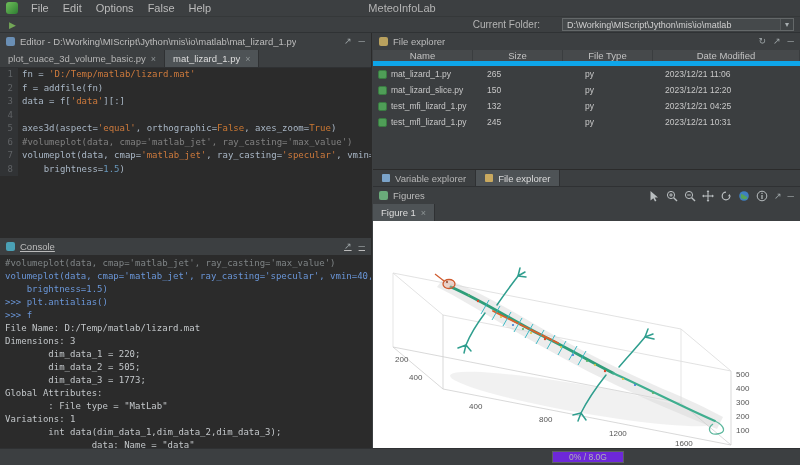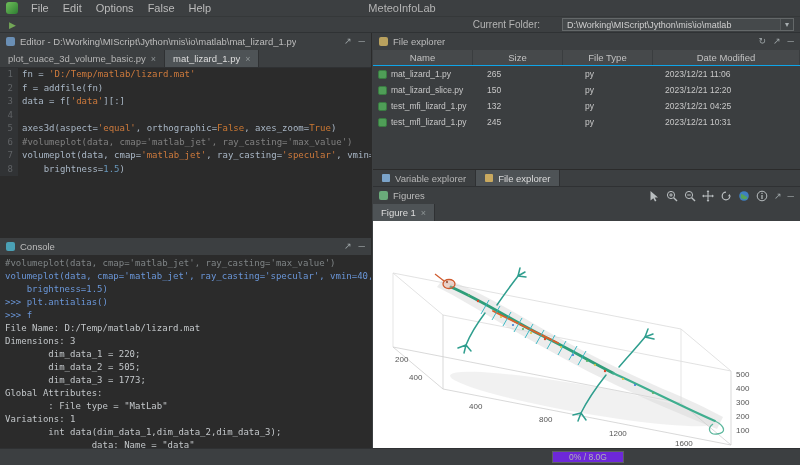--- a/index.html
+++ b/index.html
@@ -43,27 +43,27 @@
   #editor-panel { left:0; top:33px; width:372px; height:205px; border-right:1px solid #2b2b2b; border-bottom:1px solid #2b2b2b; }
   .code-area { position:absolute; top:35px; left:0; right:0; bottom:0; background:#2b2b2b; font-family:"DejaVu Sans Mono", monospace; font-size:9px; line-height:13.5px; overflow:hidden; }
   .code-line { display:flex; white-space:pre; }
   .gutter { width:18px; flex-shrink:0; text-align:right; padding-right:5px; color:#606366; background:#313335; }
   .code-text { padding-left:4px; white-space:pre; }
   .c-plain { color:#a9b7c6; } .c-str { color:#ce7a3c; } .c-kw { color:#cc7832; }
   .c-num { color:#6897bb; } .c-com { color:#808080; }
   .c-ccom { color:#7f8486; } .c-cblue { color:#6a96d8; } .c-cout { color:#c3c7ca; }
 
   
-  #console-panel { left:0; top:238px; width:372px; height:210px; border-right:1px solid #2b2b2b; }
+  #console-panel { left:0; top:238px; width:372px; height:210px; border-right:1px solid #2b2b2b;text-decoration:underline; }
   .console-area { position:absolute; top:17px; left:0; right:0; bottom:0; background:#2b2b2b; font-family:"DejaVu Sans Mono", monospace; font-size:9px; line-height:13px; overflow:hidden; padding:2px 5px; }
   .console-line { white-space:pre; }
 
   
   #file-panel { left:373px; top:33px; width:427px; height:137px; border-bottom:1px solid #2b2b2b; }
-  .tbl-header { display:flex; height:16px; background:#46494b; font-size:9.5px; color:#c2c2c2; border-bottom:1px solid #0ea5e9; }
+  .tbl-header { display:flex; height:16px; background:#46494b; font-size:9.5px; color:#c2c2c2; border-bottom:5px solid #0ea5e9; }
   .tbl-header .cell { display:flex; align-items:center; justify-content:center; border-right:1px solid #3a3d3f; cursor:pointer; }
   .col-name { width:100px; } .col-size { width:90px; } .col-type { width:90px; } .col-date { flex:1;text-align:center; }
   .tbl-body { position:absolute; top:33px; left:0; right:0; bottom:0; background:#3b3e40; overflow:hidden; }
   .trow { display:flex; height:16px; align-items:center; font-size:8.5px; color:#c8c8c8; }
   .trow .cell { display:flex; align-items:center; overflow:visible; white-space:nowrap; }
   .trow .col-name { padding-left:5px; gap:4px; }
   .trow .col-size { padding-left:14px; }
   .trow .col-type { padding-left:22px; }
   .trow .col-date { padding-left:12px; }
   .pyicon { width:9px; height:9px; border-radius:2px; background:#4f9e57; border:1px solid #3a7a42; flex-shrink:0; display:inline-block; }

